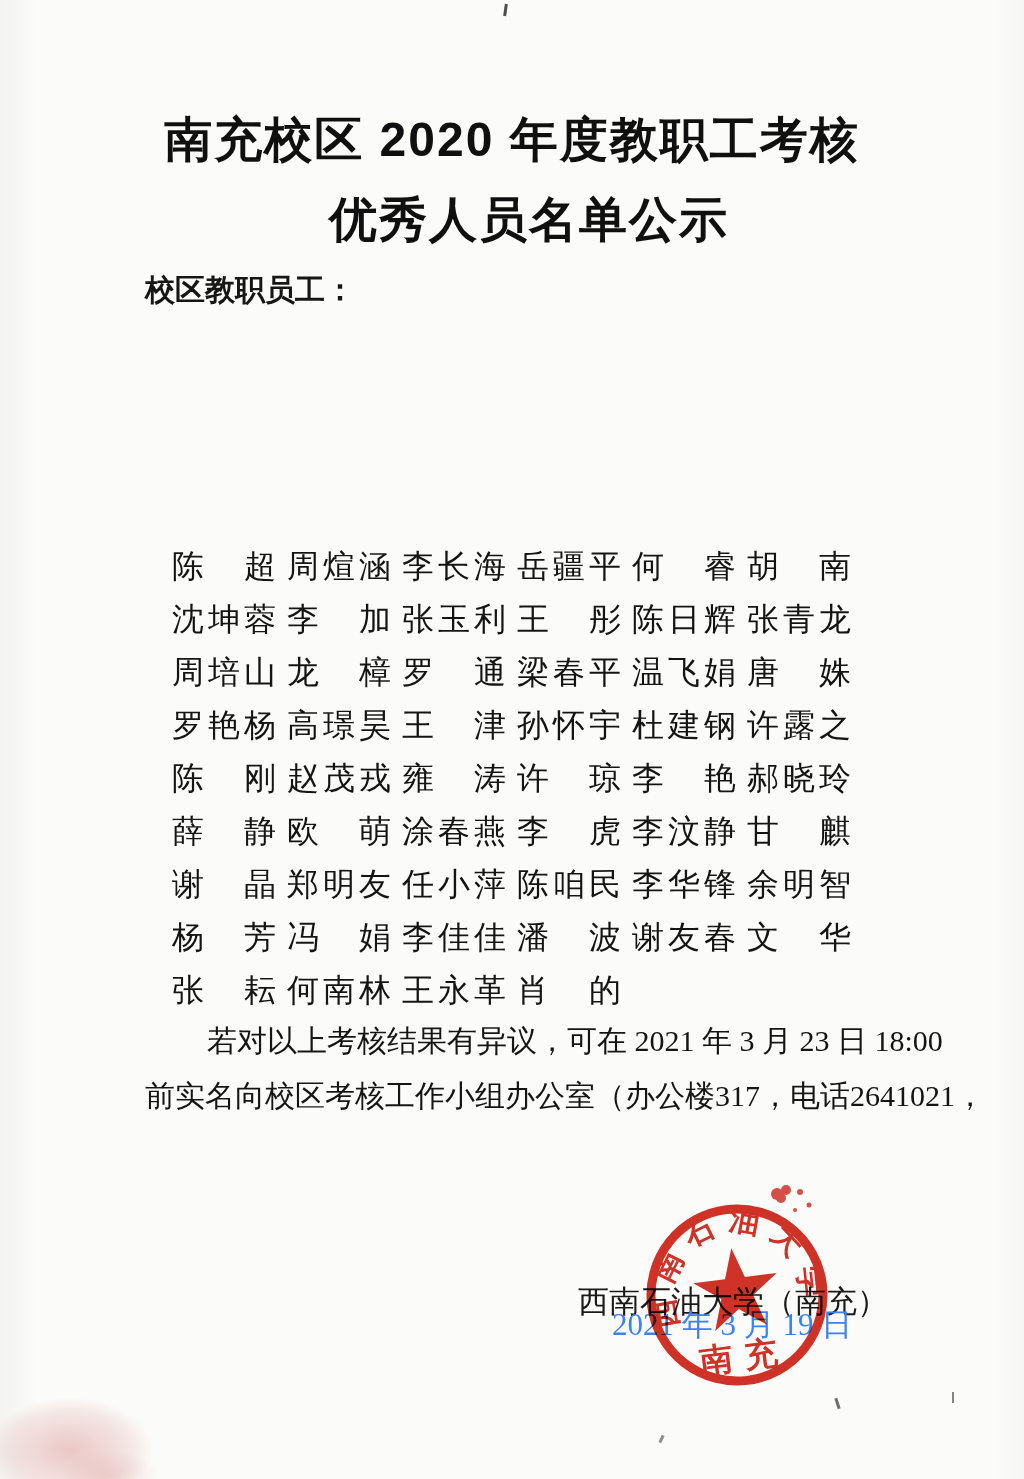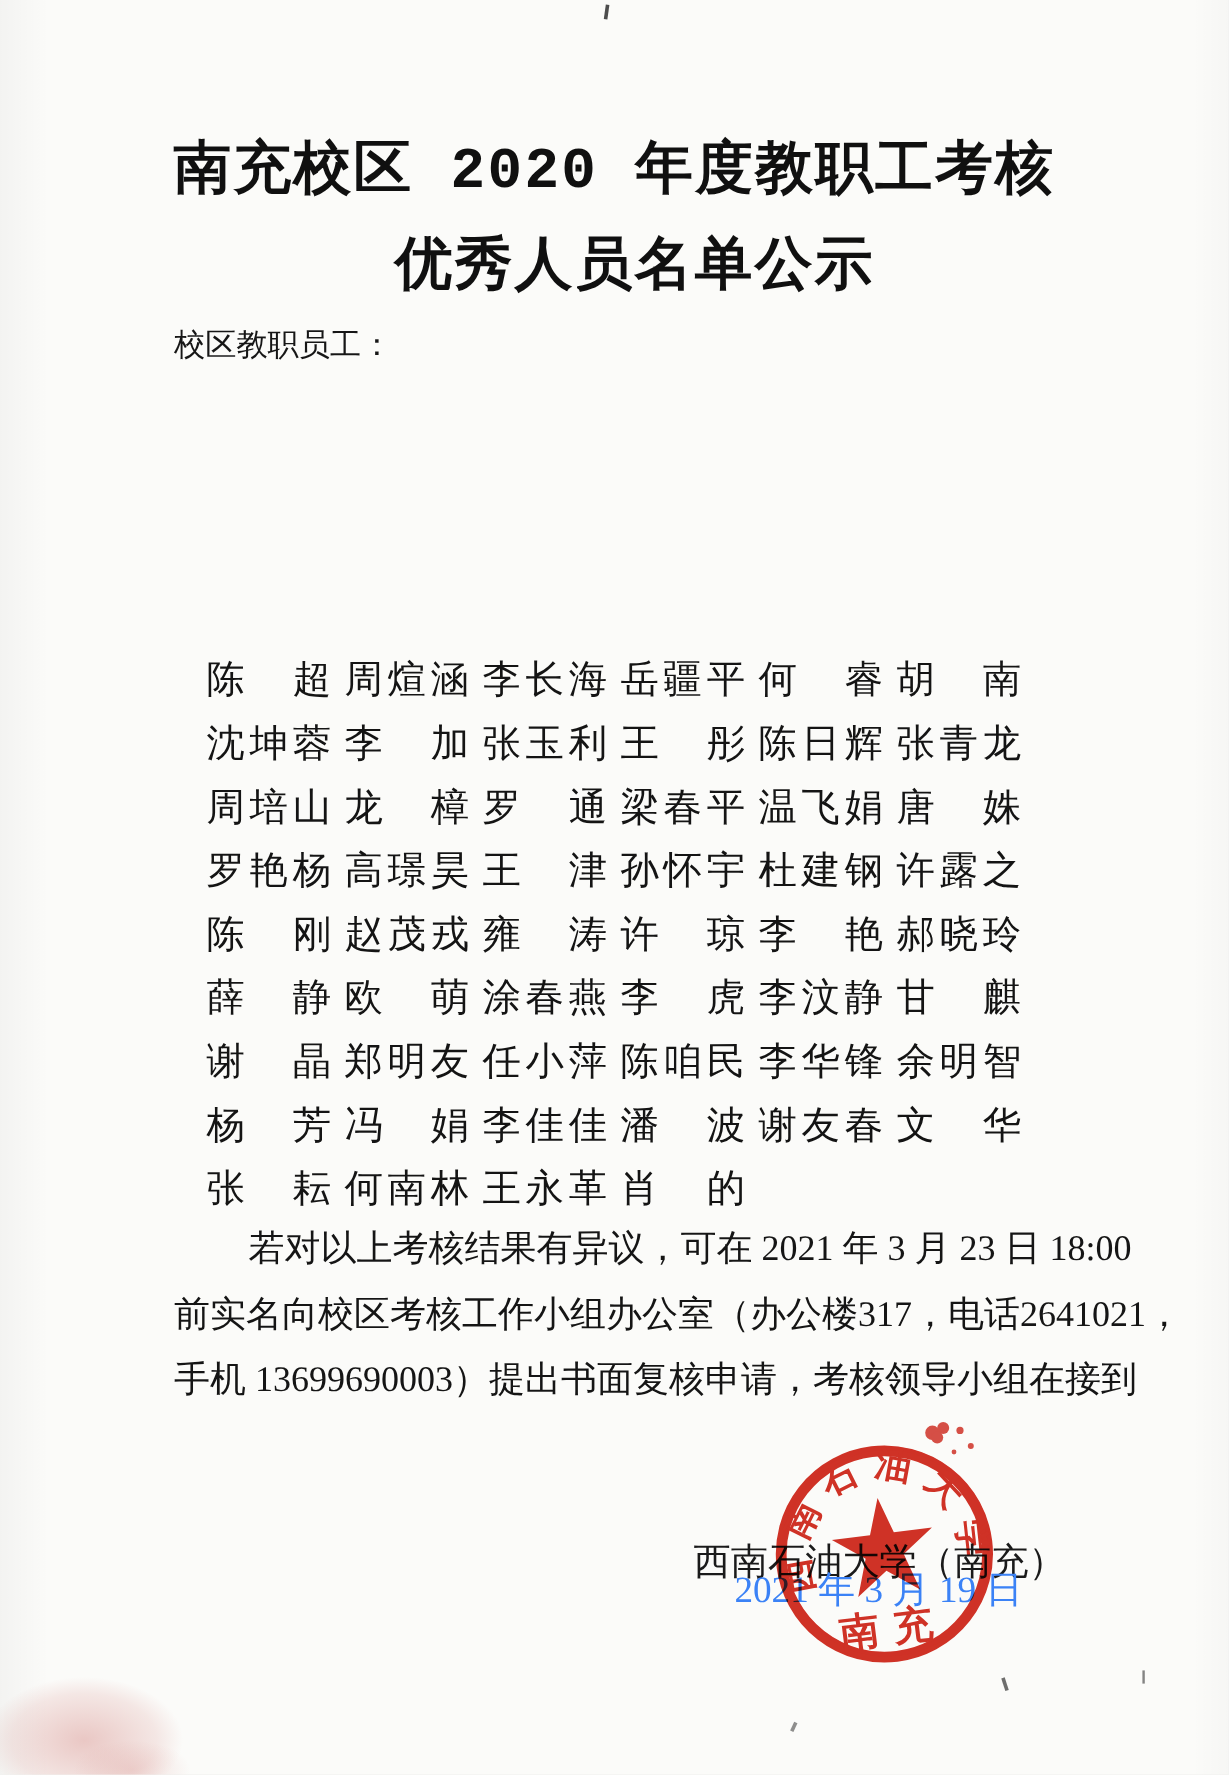--- a/index.html
+++ b/index.html
@@ -14,37 +14,37 @@
     color:#161616;
   }
   
   .page::before{
     content:"";position:absolute;inset:0;pointer-events:none;
     background:linear-gradient(90deg,rgba(0,0,0,.03),rgba(0,0,0,0) 4%,rgba(0,0,0,0) 97%,rgba(0,0,0,.02));
   }
   .title{
     position:absolute;left:0;width:100%;
     text-align:center;
-    font-family:Liberation Mono, monospace;
+    font-family:Liberation Sans, sans-serif;
     font-weight:700;
     font-size:48px;
     letter-spacing:2px;
     color:#101010;
     white-space:nowrap;
   }
   .title1{top:108px;}
   .title2{top:188px;margin-left:17px;}
   .bodytext{
     position:absolute;left:145px;width:790px;
     font-size:30px;line-height:54.5px;
     color:#151515;
   }
   .line{white-space:nowrap;}
   .indent{text-indent:62px;}
-  .salutation{position:absolute;left:145px;top:270px;font-size:26px;white-space:nowrap;}
+  .salutation{position:absolute;left:145px;top:270px;font-size:30px;white-space:nowrap;font-weight:bold;}
   .intro{top:322px;}
   .appeal{top:1014px;}
   .names-grid{
     position:absolute;left:172px;top:540px;width:700px;
   }
   .name-row{
     display:flex;height:53px;align-items:center;
   }
   .name-cell{
     width:104px;margin-right:11px;
@@ -349,21 +349,20 @@
         <div class="name-cell">
           <span>肖</span>
           <span>的</span>
         </div>
       </div>
     </div>
 
   <div class="bodytext appeal">
     <div class="line indent">若对以上考核结果有异议，可在 2021 年 3 月 23 日 18:00</div>
     <div class="line">前实名向校区考核工作小组办公室（办公楼317，电话2641021，</div>
-    <div class="line">手机 13699690003）提出书面复核申请，考核领导小组在接到</div>
   </div>
 
   <div class="signature">西南石油大学（南充）</div>
   <div class="dateline">2021 年 3 月 19 日</div>
 
   <svg class="seal" viewBox="0 0 250 250">
     <g fill="#cf2014" stroke="none" transform="rotate(-7 125 125)">
 
       <circle cx="125" cy="125" r="86" fill="none" stroke="#cf2014" stroke-width="9"></circle>
       <circle cx="127" cy="123" r="86" fill="none" stroke="#cf2014" stroke-width="3" opacity="0.38"></circle>

